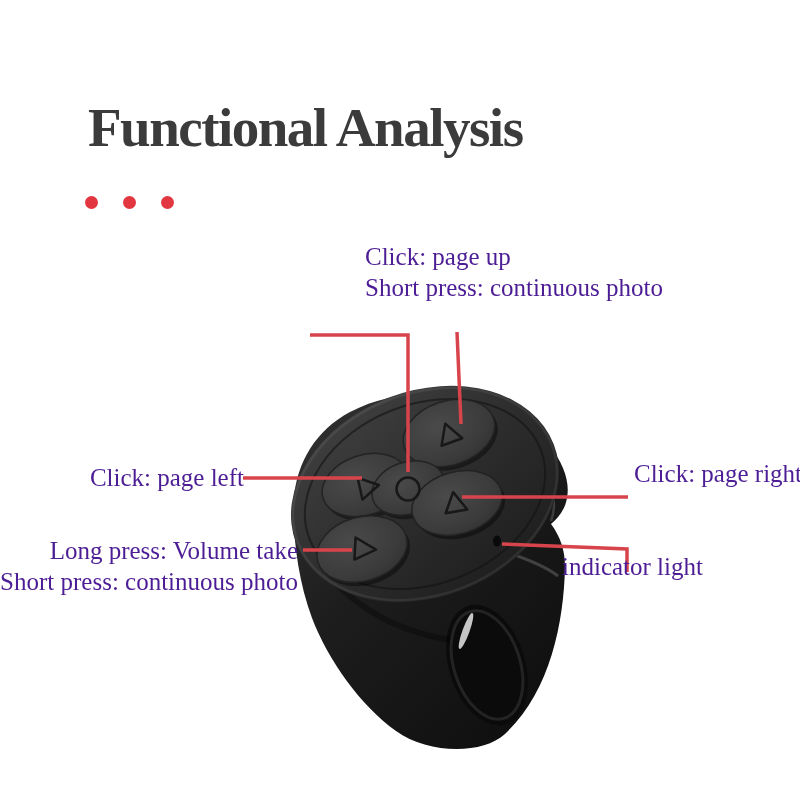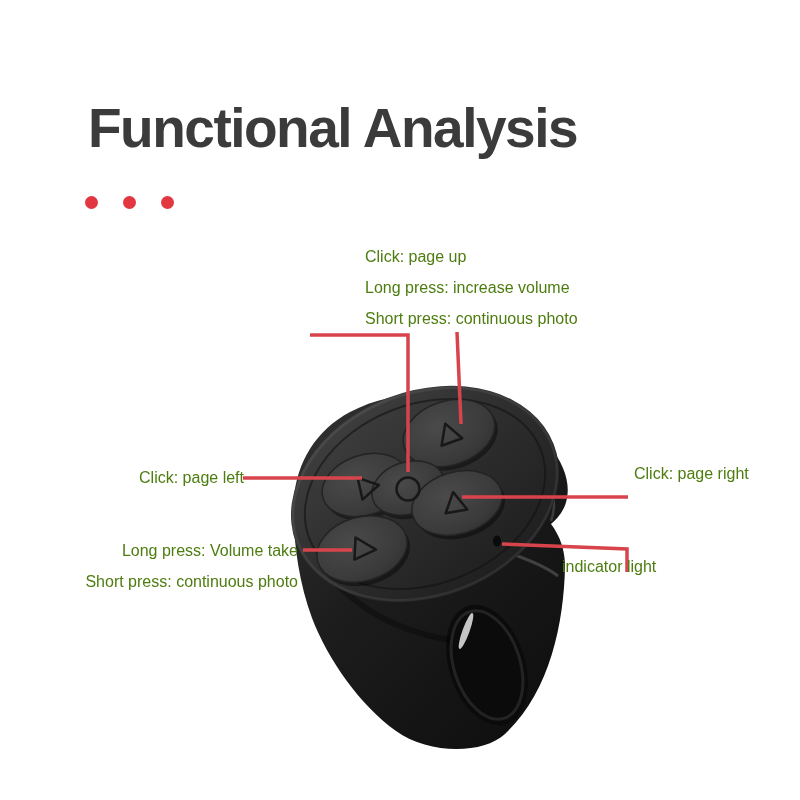--- a/index.html
+++ b/index.html
@@ -1,28 +1,28 @@
 <!DOCTYPE html>
 <html><head>
 <meta charset="utf-8">
 <style>
   html,body{margin:0;padding:0;background:#ffffff;}
   .canvas{
     position:relative;width:800px;height:800px;background:#ffffff;
-    overflow:hidden;font-family:Liberation Sans, sans-serif;
+    overflow:hidden;font-family:Liberation Serif, serif;
   }
   .title{
     position:absolute;left:88px;top:96px;
     font-size:55px;font-weight:700;color:#3b3b3b;letter-spacing:-1.5px;
     white-space:nowrap;
   }
   .dots{position:absolute;left:85px;top:196px;display:flex;gap:25px;}
   .dot{width:13px;height:13px;border-radius:50%;background:#e23640;}
   .ann{
-    position:absolute;color:#4d7c0f;font-size:16px;line-height:31px;
+    position:absolute;color:#4c1d95;font-size:25px;line-height:31px;
     white-space:nowrap;
   }
   .ann.r{text-align:right;}
   #ann-page-up{left:365px;top:241px;}
   #ann-center{right:500px;top:320px;line-height:30px;}
   #ann-page-left{right:556px;top:462px;}
   #ann-page-down{right:502px;top:535px;}
   #ann-page-right{left:634px;top:458px;text-align:center;}
   #ann-indicator{left:562px;top:551px;}
   svg.scene{position:absolute;left:0;top:0;}
@@ -117,21 +117,20 @@
   <div class="title">Functional Analysis</div>
 
   <div class="dots">
     <span class="dot"></span>
     <span class="dot"></span>
     <span class="dot"></span>
   </div>
 
   <div class="ann" id="ann-page-up">
     <div>Click: page up</div>
-    <div>Long press: increase volume</div>
     <div>Short press: continuous photo</div>
   </div>
 
 
   <div class="ann r" id="ann-page-left">Click: page left</div>
 
   <div class="ann r" id="ann-page-down">
     <div>Long press: Volume take</div>
     <div>Short press: continuous photo</div>
   </div>

